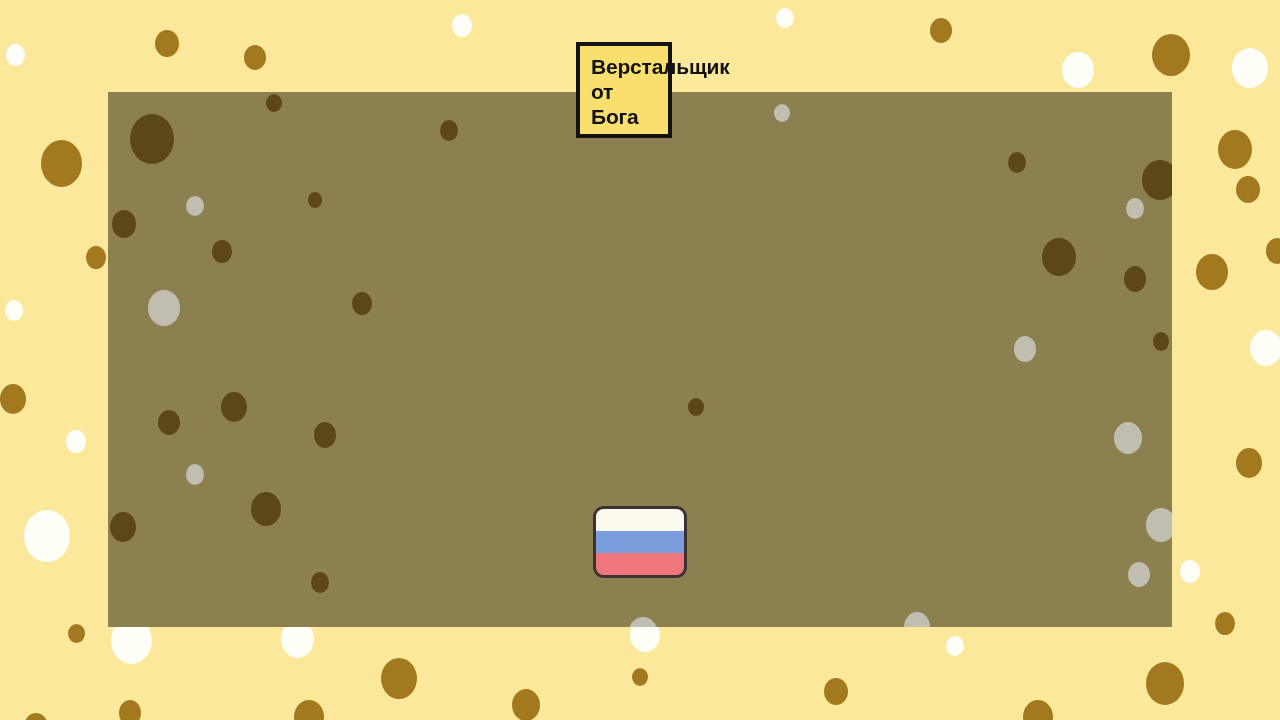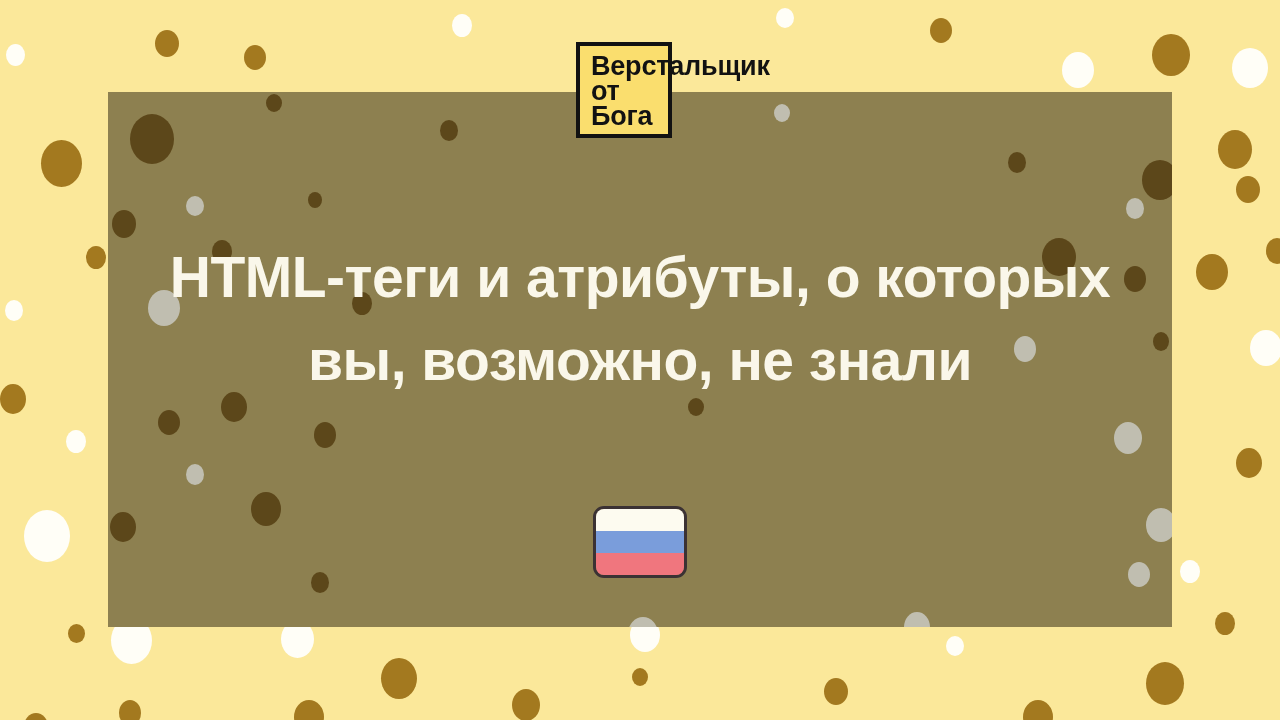--- a/index.html
+++ b/index.html
@@ -70,21 +70,21 @@
     z-index: 6;
   }
   #logo-text {
     position: absolute;
     left: 11px;
     top: 8px;
     width: 260px;
     color: #121212;
     font-family: "Liberation Sans", sans-serif;
     font-weight: 700;
-    font-size: 27px;
+    font-size: 21px;
     line-height: 25px;
     letter-spacing: -0.2px;
     white-space: pre-line;
   }
 
   
   #headline {
     position: absolute;
     left: 0;
     right: 0;
@@ -204,21 +204,20 @@
       <span class="dot gold" style="left: 580px; top: 306px; width: 16px; height: 18px;"></span>
       <span class="dot gold" style="left: 200px; top: 100px; width: 14px; height: 16px;"></span>
     </div>
 
   <div id="logo-badge">
     <div id="logo-text">Верстальщик
 от
 Бога</div>
   </div>
 
-  <h1 id="headline">HTML-теги и атрибуты, о которых вы, возможно, не знали</h1>
 
   <div id="flag">
     <div class="band band-white"></div>
     <div class="band band-blue"></div>
     <div class="band band-red"></div>
   </div>
 
 </div>
 
 </body></html>

